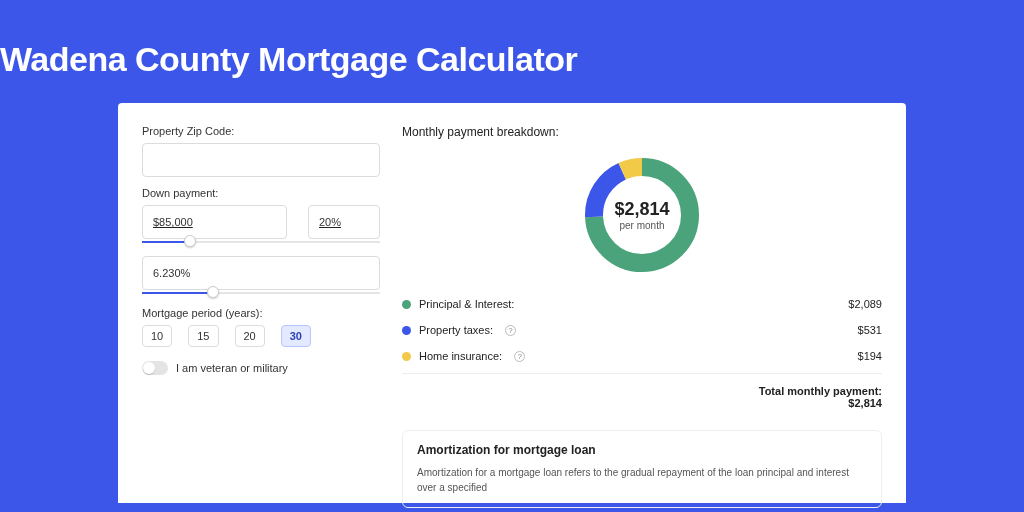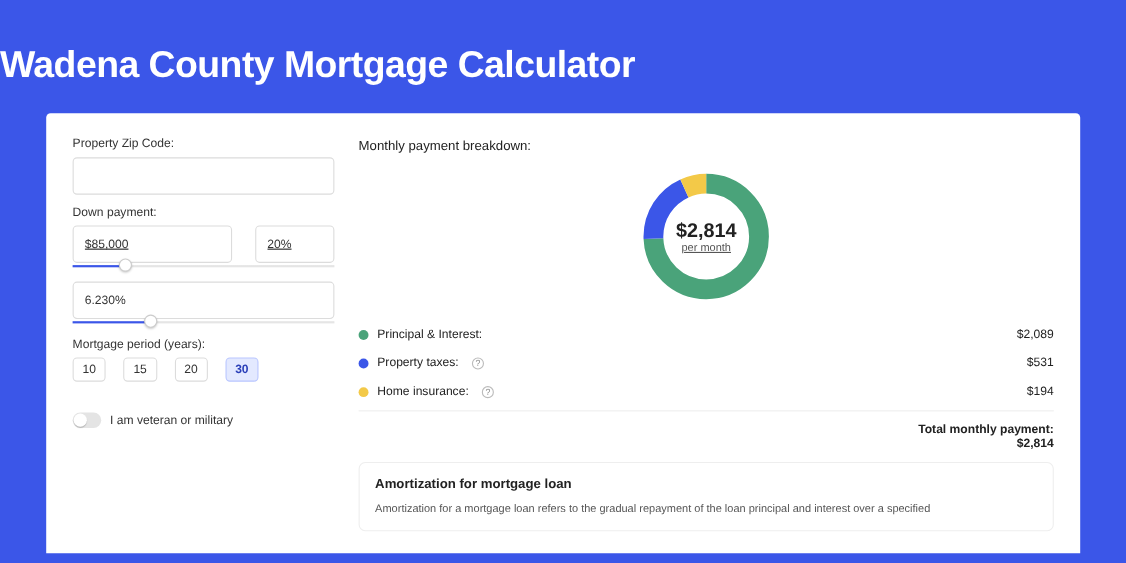--- a/index.html
+++ b/index.html
@@ -11,21 +11,21 @@
   }
   .page-title {
     color: #fff;
     font-size: 34px;
     font-weight: 700;
     padding: 40px 0 24px;
     letter-spacing: -0.5px;
   }
   .calc-card {
     background: #fff;
-    width: 940px;
+    width: 788px;
     margin: 0 auto;
     border-radius: 4px 4px 0 0;
     padding: 22px 24px 0;
     display: flex;
     gap: 22px;
     height: 400px;
   }
   .left-col { width: 238px; flex-shrink: 0; }
   .right-col { flex: 1; min-width: 0; }
 
@@ -63,56 +63,56 @@
   .dp-row .text-input:last-child { width:72px; }
 
   .period-row { display:flex; gap:16px; margin-top:6px; }
   .period-btn {
     border:1px solid #dcdcdc; background:#fff; border-radius:4px;
     font-size:11px; padding:4px 8px; min-width:30px; text-align:center;
     cursor:pointer; color:#333;
   }
   .period-btn.selected { background:#e3e9ff; border-color:#b9c6ff; color:#2a3fb8; font-weight:600; }
 
-  .toggle-row { display:flex; align-items:center; gap:8px; margin-top:28px; }
+  .toggle-row { display:flex; align-items:center; gap:8px; margin-top:14px; }
   .toggle {
     width:26px; height:14px; background:#e4e4e4; border-radius:8px; position:relative;
   }
   .toggle::after{
     content:""; position:absolute; left:1px; top:1px; width:12px; height:12px;
     background:#fff; border-radius:50%; box-shadow:0 1px 1px rgba(0,0,0,.2);
   }
   .toggle-label{ font-size:11px; color:#333; }
 
   .section-title { font-size:12px; font-weight:400; margin-bottom:10px; }
   .donut-wrap { display:flex; justify-content:center; padding:4px 0 14px; }
   .donut { position:relative; width:124px; height:124px; }
   .donut svg { transform: rotate(-90deg); }
   .donut-center {
     position:absolute; inset:0; display:flex; flex-direction:column;
     align-items:center; justify-content:center;
   }
   .donut-amount { font-size:18px; font-weight:700; }
-  .donut-sub { font-size:10px; color:#555;text-decoration:underline; }
+  .donut-sub { font-size:10px; color:#555; }
 
   .legend-row {
     display:flex; align-items:flex-end; justify-content:space-between;
     font-size:11px; padding:7px 0;
   }
   .legend-left { display:flex; align-items:center; gap:8px; }
   .dot { width:9px; height:9px; border-radius:50%; }
   .help-icon {
     width:11px; height:11px; border:1px solid #bbb; border-radius:50%;
     font-size:8px; line-height:9px; text-align:center; color:#888; margin-left:4px;
   }
   .divider { height:1px; background:#eee; margin:4px 0; }
   .total-row { font-weight:700;flex-direction:column; }
 
   .amort-card {
-    border:1px solid #eee; border-radius:6px; padding:12px 14px; margin-top:4px;
+    border:1px solid #eee; border-radius:6px; padding:12px 14px; margin-top:14px;
   }
   .amort-title { font-size:12px; font-weight:700; margin-bottom:8px; }
   .amort-text { font-size:10px; color:#555; line-height:1.5; }
 </style>
 </head>
 <body>
 
 <h1 class="page-title">Wadena County Mortgage Calculator</h1>
 
 <div class="calc-card">

